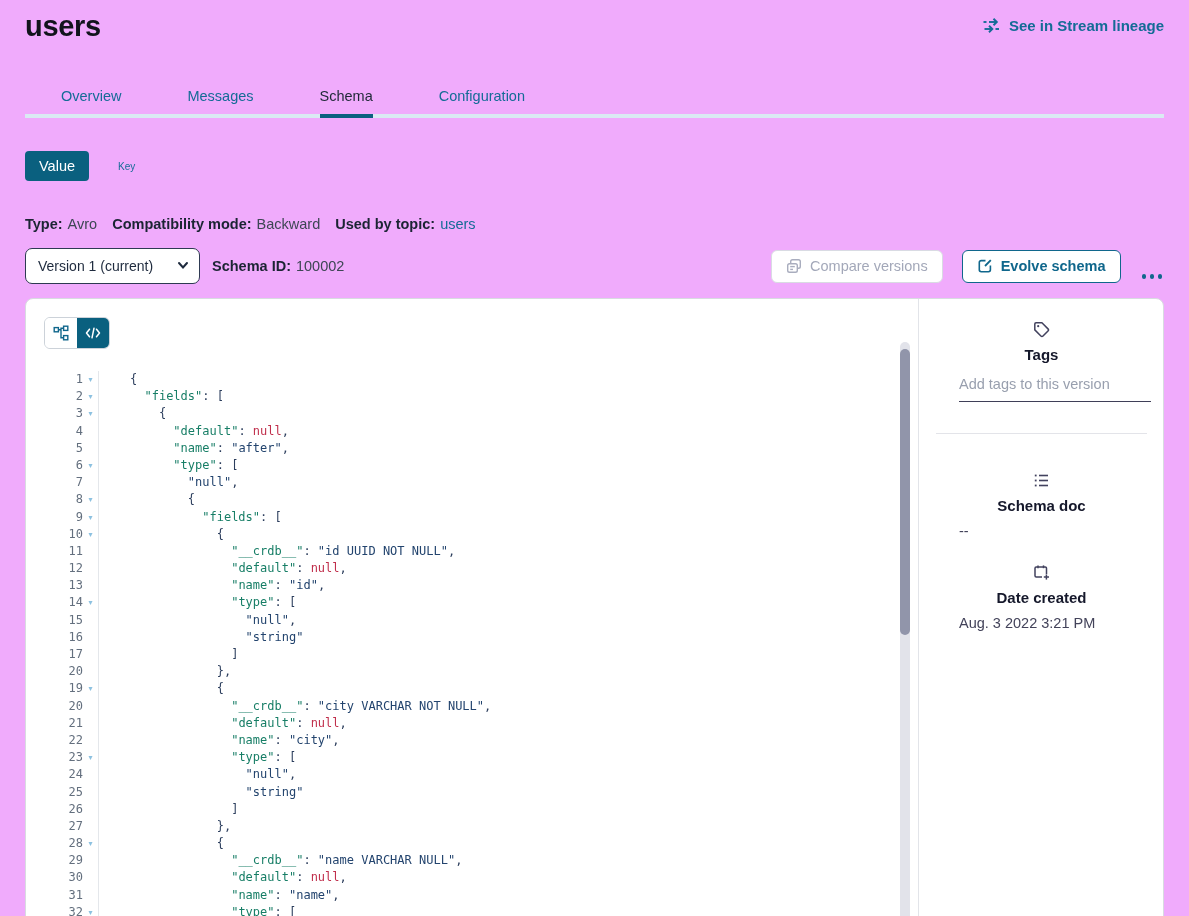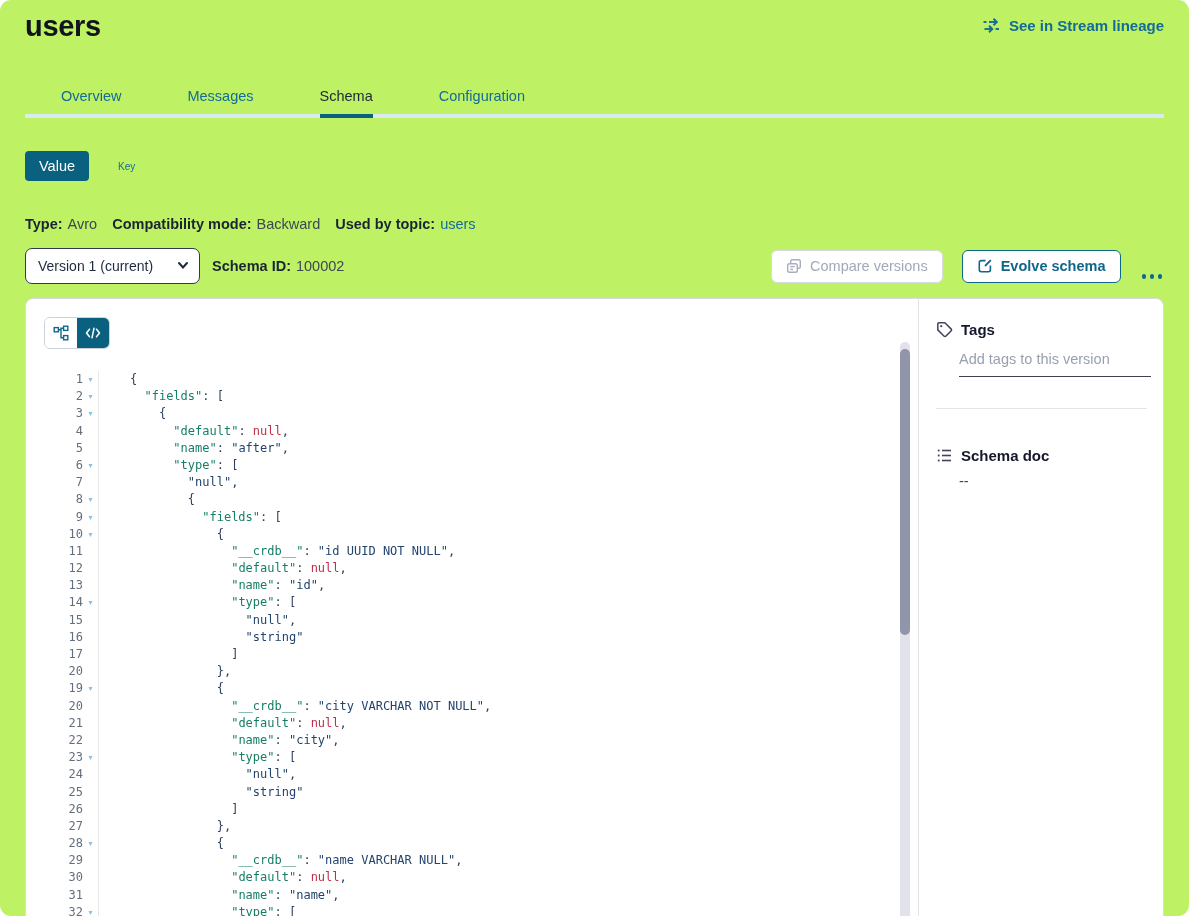--- a/index.html
+++ b/index.html
@@ -15,21 +15,21 @@
     --code-string:#23446e;
     --code-punct:#2c3e5d;
     --code-null:#c02f4c;
     --line-num:#636f7e;
     --fold:#8cc1e0;
   }
   *{box-sizing:border-box;margin:0;padding:0;}
   body{margin:0;background:#fff;}
   .page{
     width:1189px;height:916px;overflow:hidden;position:relative;
-    font-family:"Liberation Sans",sans-serif;background:#bef264;color:var(--text);border-radius:11px;
+    font-family:"Liberation Sans",sans-serif;background:#f0abfc;color:var(--text);
   }
   
   .header{display:flex;justify-content:space-between;align-items:flex-start;padding:10px 25px 0 25px;}
   .title{font-size:29px;font-weight:bold;color:#12141c;letter-spacing:-0.3px;line-height:32px;}
   .lineage{display:flex;align-items:center;gap:8px;margin-top:7px;color:var(--link);font-size:15px;font-weight:bold;text-decoration:none;cursor:pointer;}
   
   .tabs-wrap{position:relative;margin-top:46px;}
   .tabs{display:flex;gap:30px;padding:0 25px;}
   .tab{position:relative;font-size:14.5px;color:var(--link);padding-bottom:14px;cursor:pointer;z-index:1;margin-left:36px;}
   .tab.active{color:#1d2836;}
@@ -74,21 +74,21 @@
   .code-text{white-space:pre;font:12px/17.2px "DejaVu Sans Mono",monospace;padding-left:31px;}
   .tok-k{color:var(--code-key);}
   .tok-p{color:var(--code-punct);}
   .tok-s{color:var(--code-string);}
   .tok-n{color:var(--code-null);}
   .scrollbar{position:absolute;top:43px;bottom:-8px;right:8px;width:10px;background:#e2e3ea;border-radius:6px;}
   .scroll-thumb{position:absolute;top:7px;left:0;width:10px;height:286px;background:#9195aa;border-radius:6px;}
   .v-divider{width:1px;background:#e2e4e9;}
   
   .sidebar{width:244px;flex:none;padding:22px 16px 0 17px;}
-  .sb-head{display:flex;align-items:center;gap:8px;}
+  .sb-head{display:flex;align-items:center;gap:8px;flex-direction:column;}
   .sb-title{font-size:15px;font-weight:bold;color:var(--heading);}
   .tags-input{display:block;width:192px;margin:13px 0 0 23px;border:none;border-bottom:1px solid #3f3f58;padding:0 0 9px 0;font-size:14.5px;font-family:inherit;color:#2c2c40;background:transparent;outline:none;}
   .tags-input::placeholder{color:#989fae;}
   .sb-divider{height:1px;background:#e3e4e9;margin:31px 0 0 0;}
   .sb-block{margin-top:38px;}
   .sb-block.tight{margin-top:25px;}
   .sb-value{font-size:14.5px;color:#43435a;margin:9px 0 0 23px;}
 </style>
 </head>
 <body>
@@ -387,16 +387,29 @@
             <line x1="6" y1="8.5" x2="15" y2="8.5"></line>
               <rect x="1.8" y="7.6" width="1.8" height="1.8" fill="#42425e" stroke="none"></rect>
             <line x1="6" y1="13.5" x2="15" y2="13.5"></line>
               <rect x="1.8" y="12.6" width="1.8" height="1.8" fill="#42425e" stroke="none"></rect>
           </svg>
           <span class="sb-title">Schema doc</span>
         </div>
         <div class="sb-value">--</div>
       </div>
 
+      <div class="sb-block tight">
+        <div class="sb-head">
+          <svg width="17" height="17" viewBox="0 0 17 17" fill="none" stroke="#42425e" stroke-width="1.5">
+            <path d="M13.5 10 V4.2 A1.2 1.2 0 0 0 12.3 3 H3.2 A1.2 1.2 0 0 0 2 4.2 V11.8 A1.2 1.2 0 0 0 3.2 13 H9"></path>
+            <line x1="5" y1="1.4" x2="5" y2="4.2"></line>
+            <line x1="10.5" y1="1.4" x2="10.5" y2="4.2"></line>
+            <line x1="10.8" y1="13" x2="16" y2="13"></line>
+            <line x1="13.4" y1="10.4" x2="13.4" y2="15.6"></line>
+          </svg>
+          <span class="sb-title">Date created</span>
+        </div>
+        <div class="sb-value">Aug. 3 2022 3:21 PM</div>
+      </div>
     </aside>
 
   </div>
 </div>
 
 </body></html>

